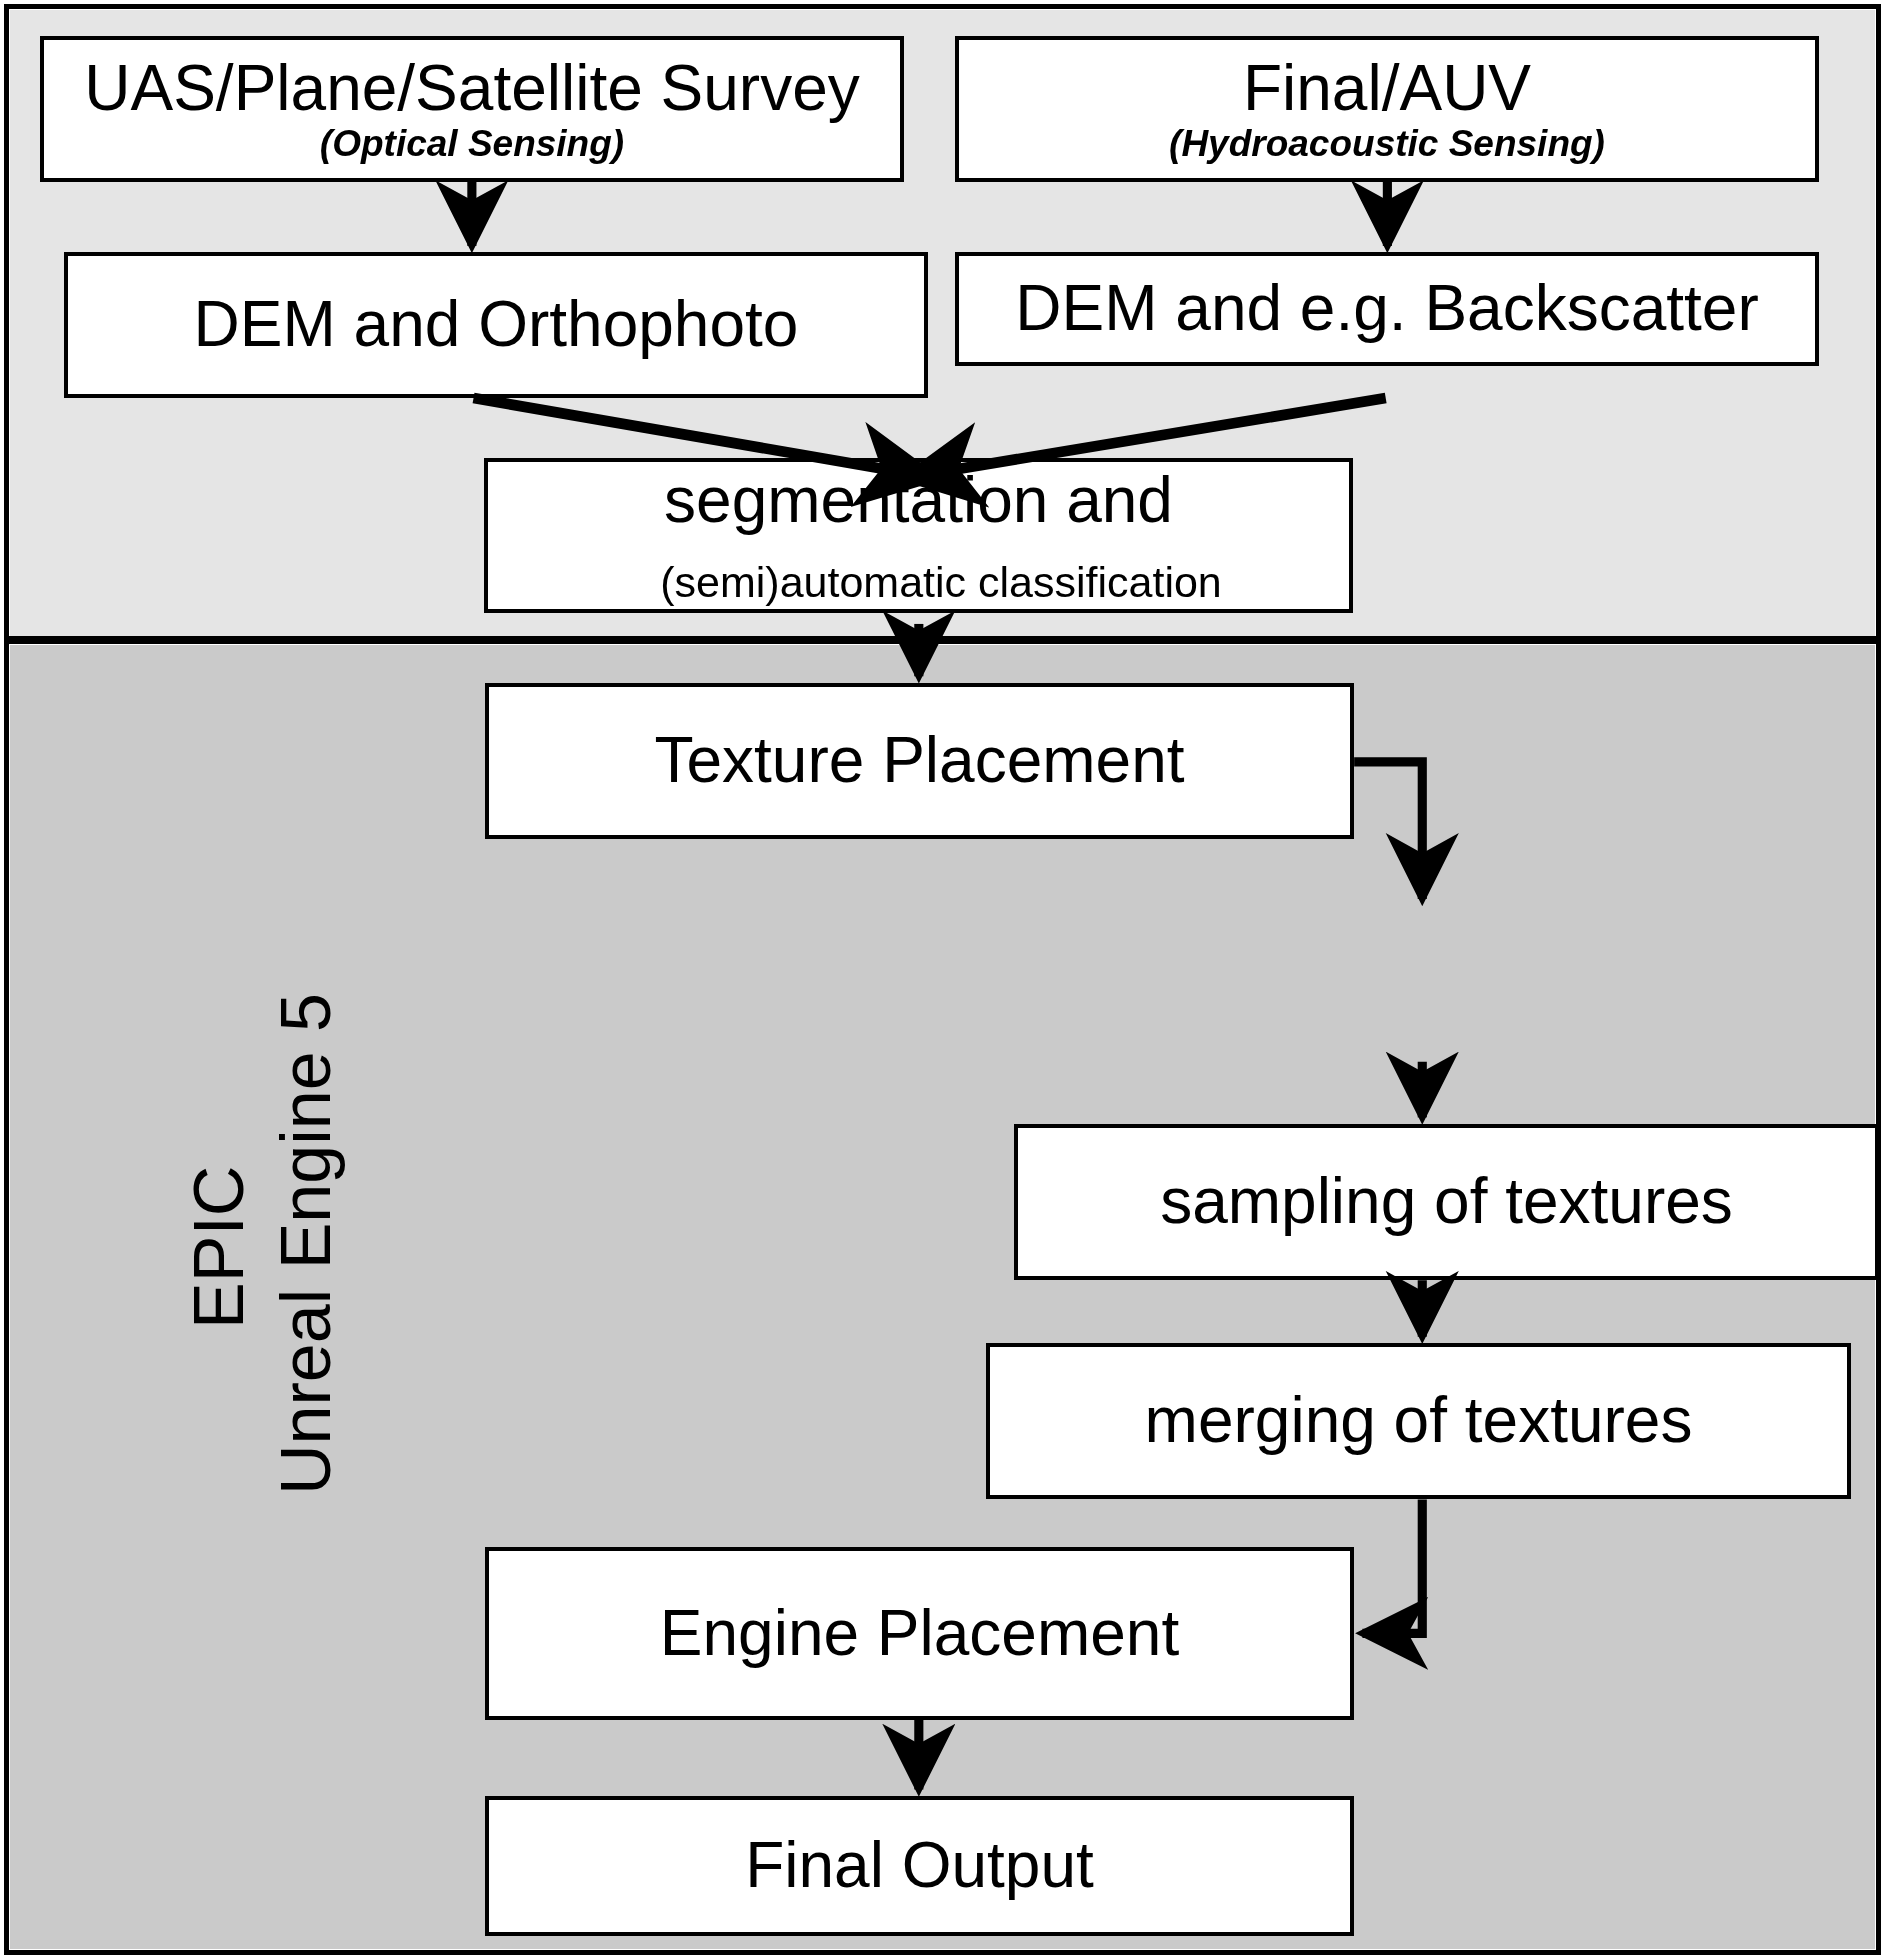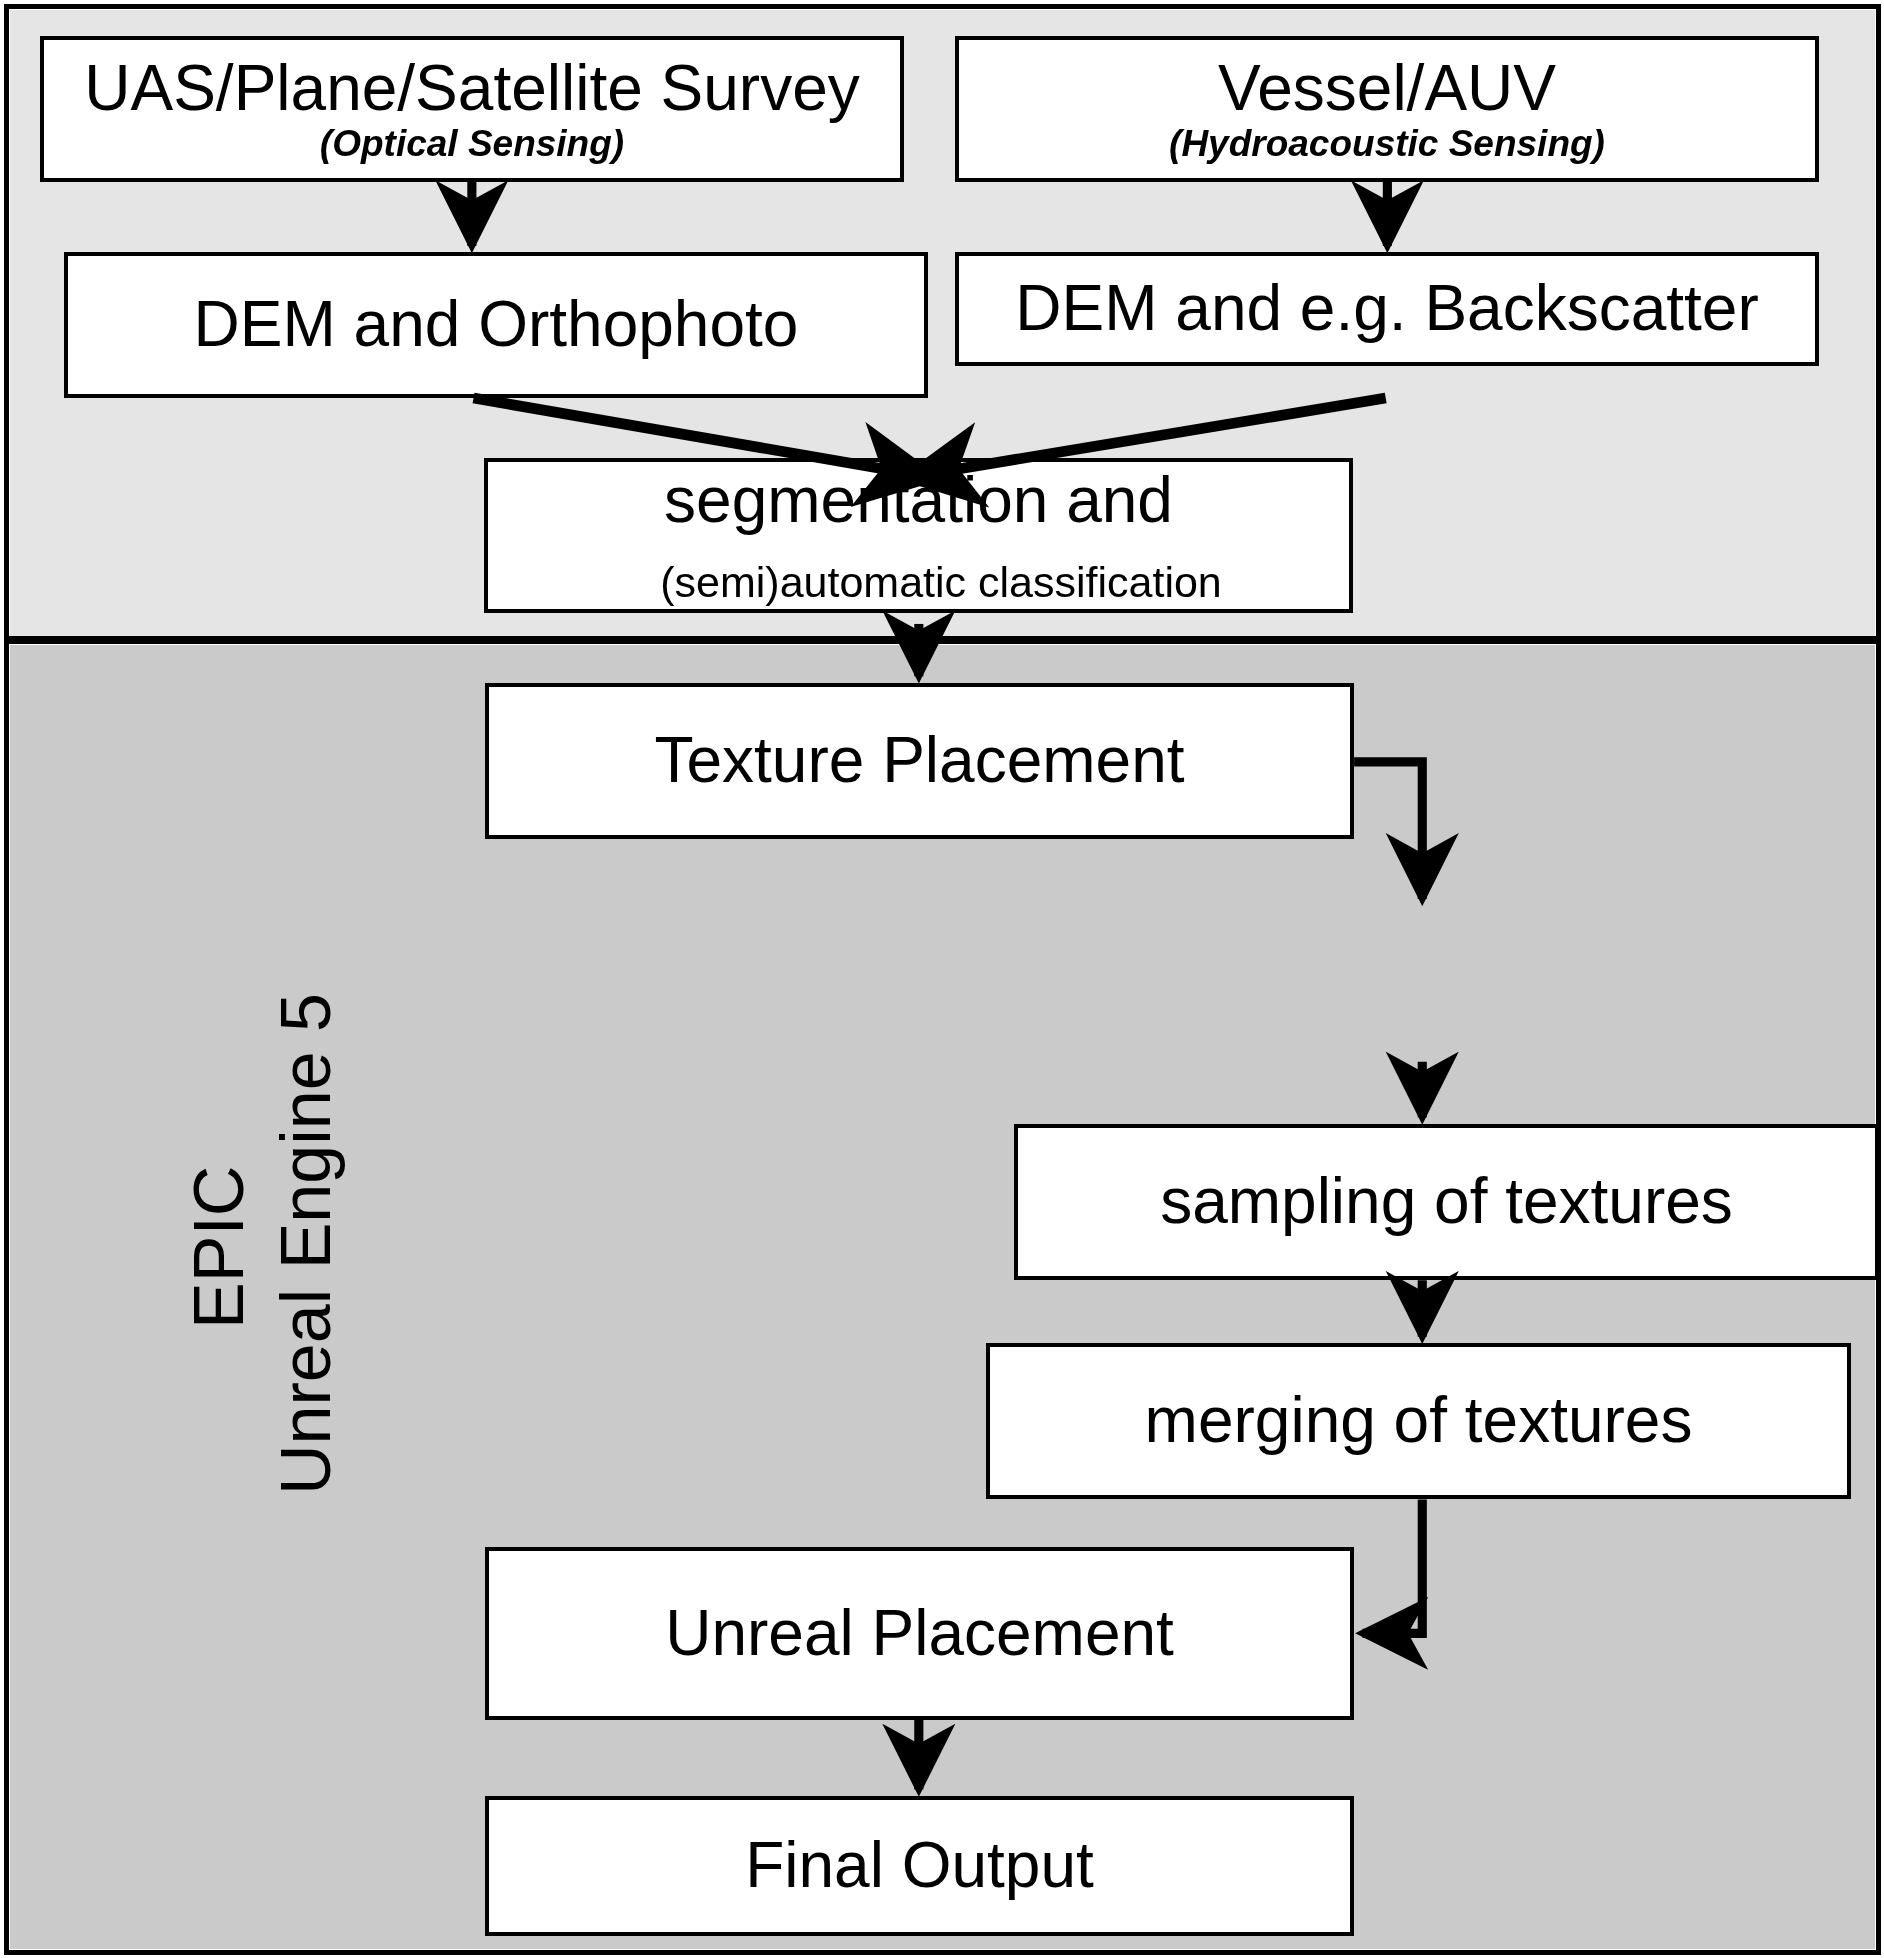--- a/index.html
+++ b/index.html
@@ -109,21 +109,21 @@
 
   <div class="vlabel" style="left:179px; top:1329px; transform: rotate(-90deg);">EPIC</div>
   <div class="vlabel" style="left:266px; top:1495px; transform: rotate(-90deg);">Unreal Engine 5</div>
 
   <div class="node" style="left:40px; top:36px; width:864px; height:146px;">
     <div class="title">UAS/Plane/Satellite Survey</div>
     <div class="subtitle">(Optical Sensing)</div>
   </div>
 
   <div class="node" style="left:955px; top:36px; width:864px; height:146px;">
-    <div class="title">Vessel/AUV</div>
+    <div class="title">Final/AUV</div>
     <div class="subtitle">(Hydroacoustic Sensing)</div>
   </div>
 
   <div class="node" style="left:40px; top:252px; width:864px; height:146px;margin-left:24px;">
     <div class="title">DEM and Orthophoto</div>
   </div>
 
   <div class="node" style="left:955px; top:252px; width:864px; height:114px;">
     <div class="title">DEM and e.g. Backscatter</div>
   </div>
@@ -140,21 +140,21 @@
 
   <div class="node" style="left:1014px; top:1124px; width:865px; height:156px;">
     <div class="title">sampling of textures</div>
   </div>
 
   <div class="node" style="left:986px; top:1343px; width:865px; height:156px;">
     <div class="title">merging of textures</div>
   </div>
 
   <div class="node" style="left:485px; top:1547px; width:869px; height:173px;">
-    <div class="title">Unreal Placement</div>
+    <div class="title">Engine Placement</div>
   </div>
 
   <div class="node" style="left:485px; top:1796px; width:869px; height:140px;">
     <div class="title">Final Output</div>
   </div>
 
   <svg class="links" viewBox="0 0 2269 2358">
     <defs>
       <marker id="ah" markerWidth="10" markerHeight="10" refX="7.2" refY="4" orient="auto" markerUnits="strokeWidth">
         <path d="M0,0 L8,4 L0,8 L2.2,4 Z" fill="#000000"></path>

